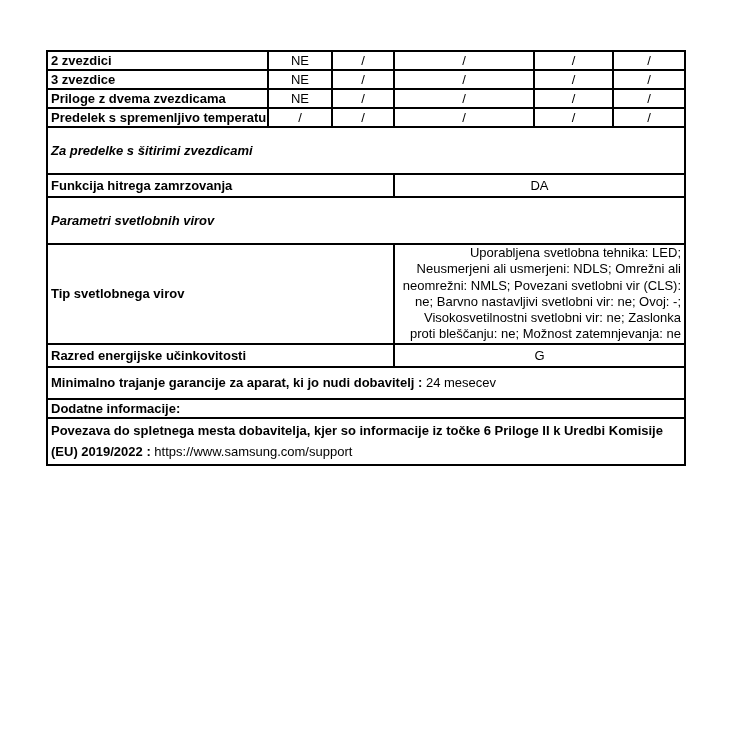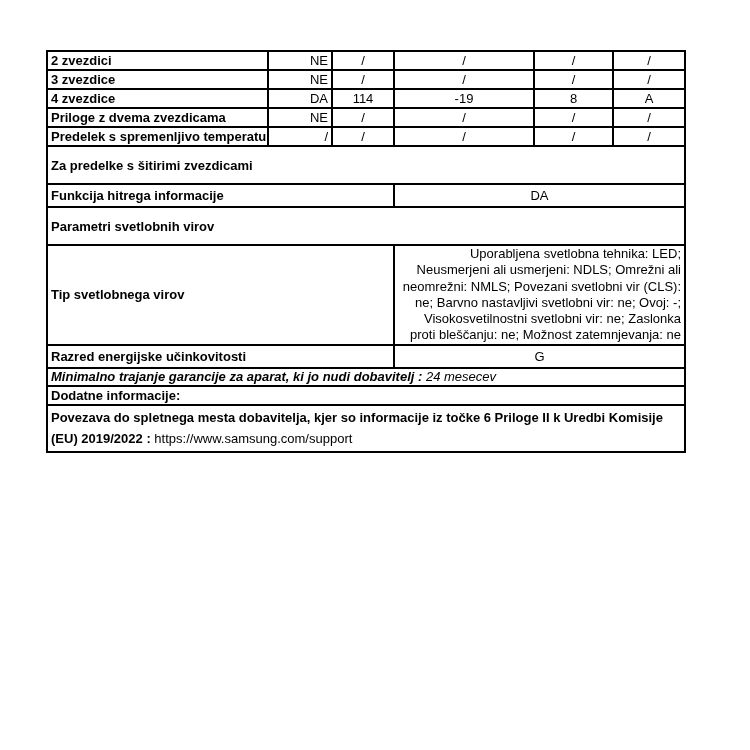--- a/index.html
+++ b/index.html
@@ -32,31 +32,31 @@
     padding: 0 3px;
     overflow: hidden;
     vertical-align: middle;
   }
   td.lbl {
     font-weight: bold;
     white-space: nowrap;
     text-align: left;
   }
   td.val-left {
-    text-align: right;
+    text-align: center;
     white-space: nowrap;
   }
   td.val-ctr {
     text-align: center;
     white-space: nowrap;
   }
   tr.h19 { height: 19px; }
-  tr.h20 { height: 18px; font-style: italic; }
+  tr.h20 { height: 32px; }
   tr.h23 { height: 23px; }
-  tr.h29 { height: 38px; }
+  tr.h29 { height: 47px; font-style: italic; }
   tr.h47 { height: 47px; padding-left: 44px; }
   td.small-text {
     font-size: 10.5px;
     line-height: 16.3px;
     font-weight: normal;
     white-space: normal;
     text-align: right;
     padding: 4px 6px;
     vertical-align: middle;
   }
@@ -98,28 +98,20 @@
     </tr>
     <tr class="h19">
       <td class="lbl">3 zvezdice</td>
       <td class="val-left">NE</td>
       <td class="val-ctr">/</td>
       <td class="val-ctr">/</td>
       <td class="val-ctr">/</td>
       <td class="val-ctr">/</td>
     </tr>
     <tr class="h19">
-      <td class="lbl">4 zvezdice</td>
-      <td class="val-left">DA</td>
-      <td class="val-ctr">114</td>
-      <td class="val-ctr">-19</td>
-      <td class="val-ctr">8</td>
-      <td class="val-ctr">A</td>
-    </tr>
-    <tr class="h19">
       <td class="lbl">Priloge z dvema zvezdicama</td>
       <td class="val-left">NE</td>
       <td class="val-ctr">/</td>
       <td class="val-ctr">/</td>
       <td class="val-ctr">/</td>
       <td class="val-ctr">/</td>
     </tr>
     <tr class="h19">
       <td class="lbl">Predelek s spremenljivo temperaturo</td>
       <td class="val-left">/</td>
@@ -127,21 +119,21 @@
       <td class="val-ctr">/</td>
       <td class="val-ctr">/</td>
       <td class="val-ctr">/</td>
     </tr>
 
     <tr class="h29">
       <td class="lbl" colspan="6">Za predelke s šitirimi zvezdicami</td>
     </tr>
 
     <tr class="h23">
-      <td class="lbl" colspan="3">Funkcija hitrega informacije</td>
+      <td class="lbl" colspan="3">Funkcija hitrega zamrzovanja</td>
       <td class="val-ctr" colspan="3">DA</td>
     </tr>
 
     <tr class="h29">
       <td class="lbl" colspan="6">Parametri svetlobnih virov</td>
     </tr>
 
     <tr>
       <td class="lbl" colspan="3">Tip svetlobnega virov</td>
       <td class="small-text" colspan="3">Uporabljena svetlobna tehnika: LED; Neusmerjeni ali usmerjeni: NDLS; Omrežni ali neomrežni: NMLS; Povezani svetlobni vir (CLS): ne; Barvno nastavljivi svetlobni vir: ne; Ovoj: -; Visokosvetilnostni svetlobni vir: ne; Zaslonka proti bleščanju: ne; Možnost zatemnjevanja: ne</td>

